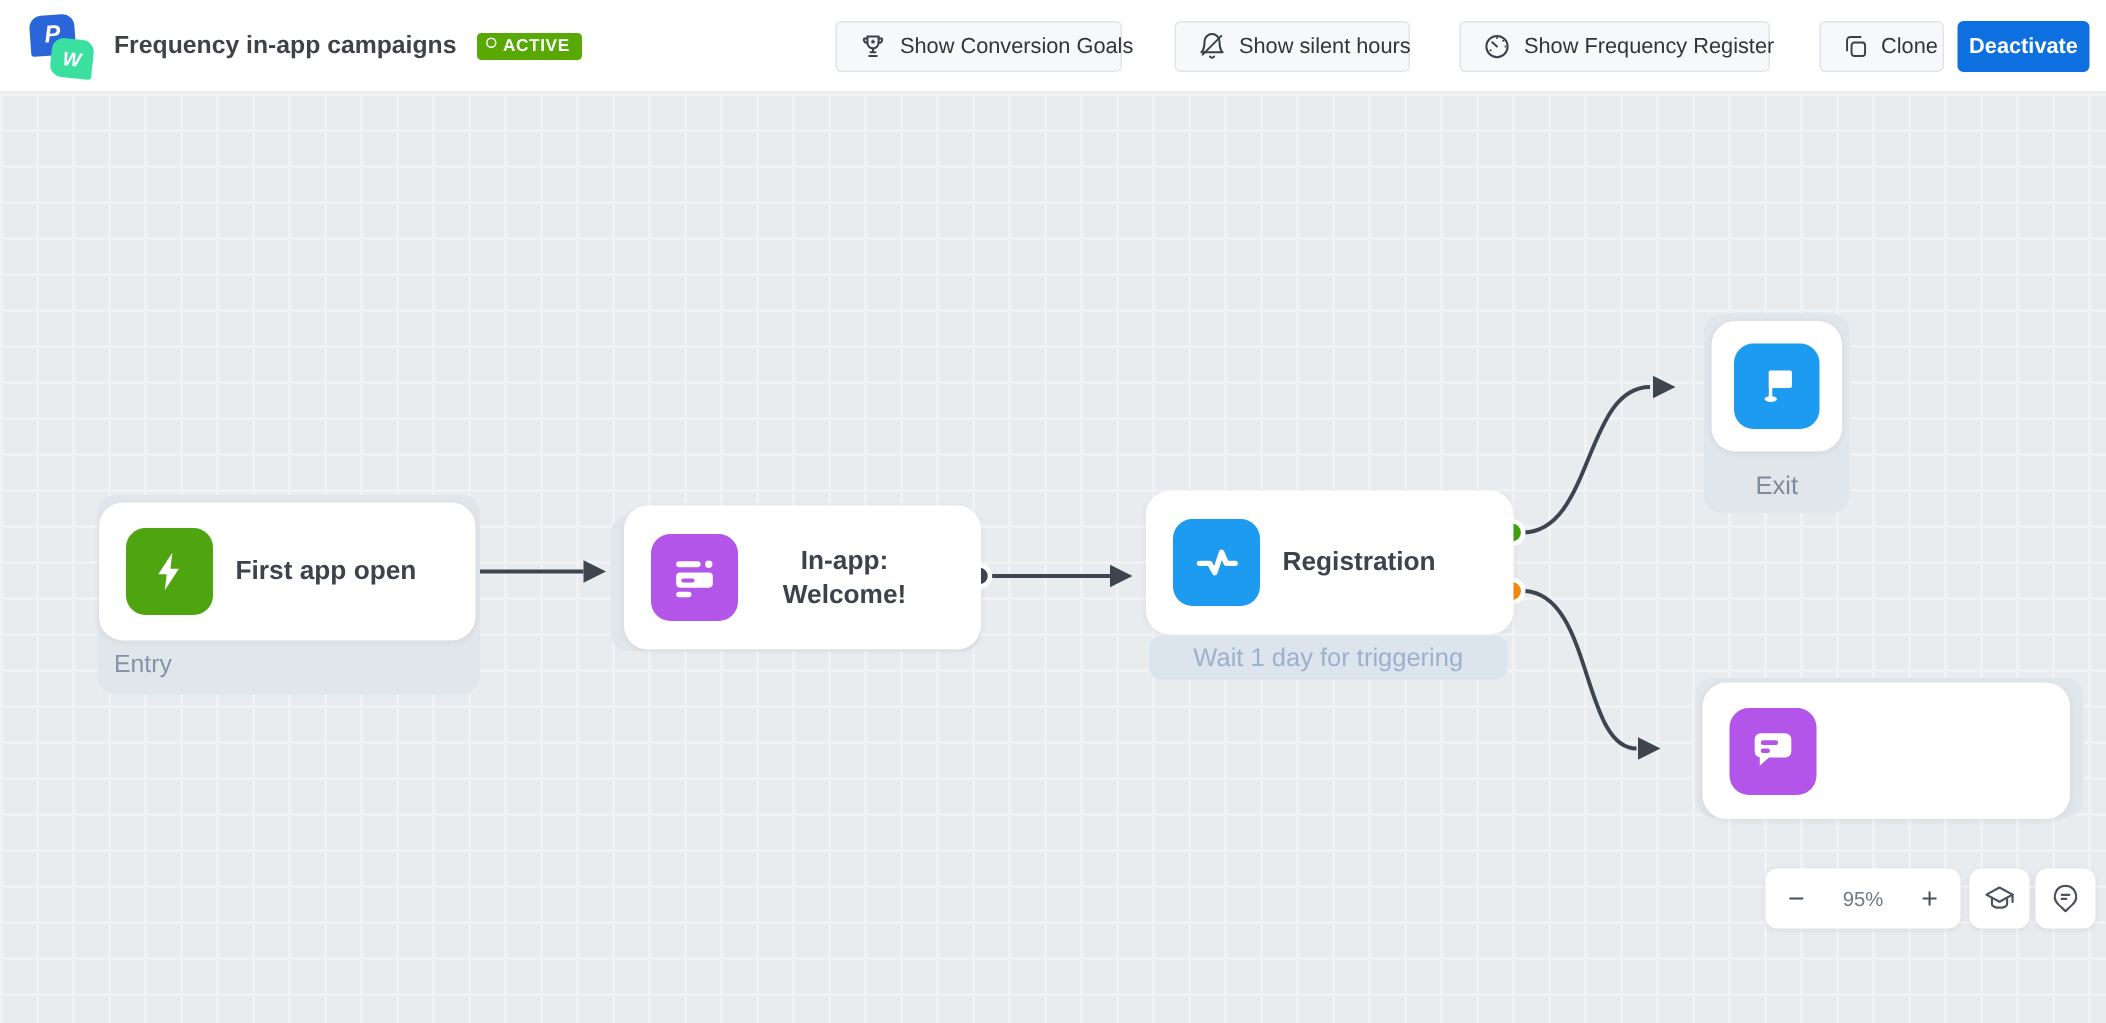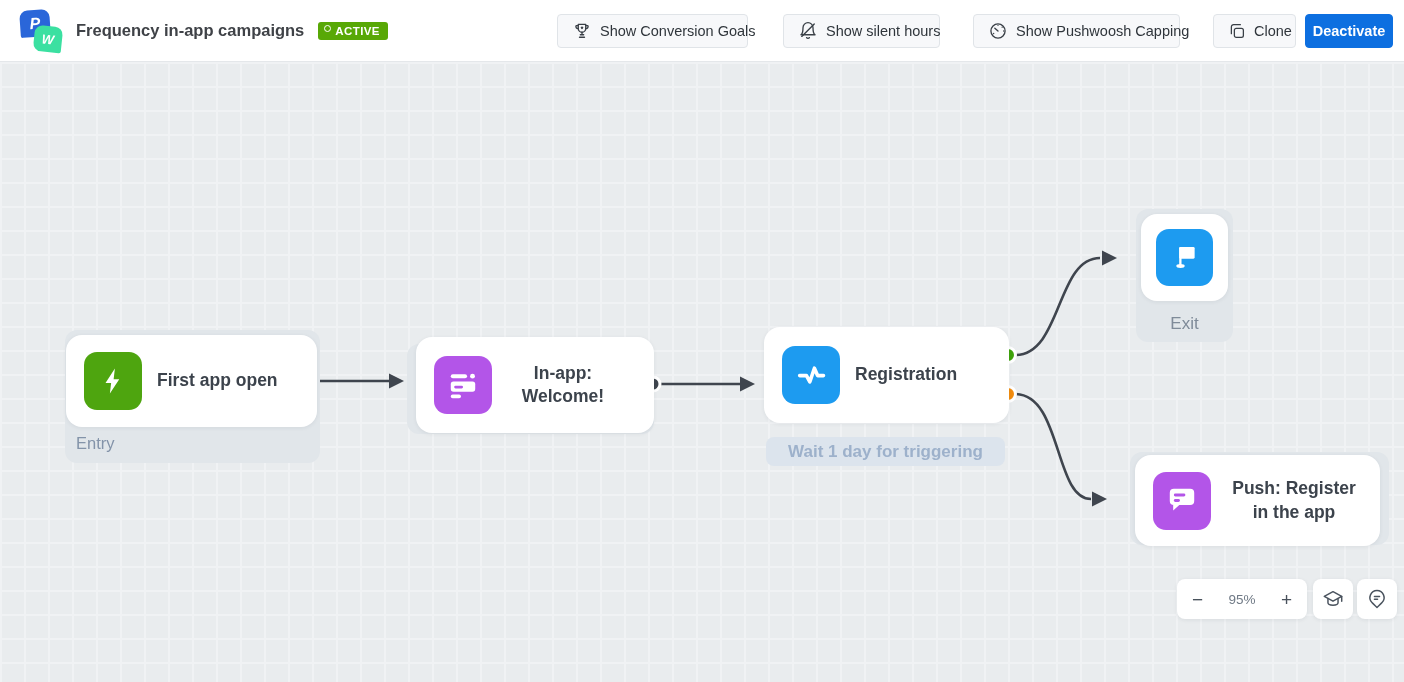--- a/index.html
+++ b/index.html
@@ -109,21 +109,21 @@
       </svg>
       <span>Show Conversion Goals</span>
     </button>
 
     <button class="hbtn b-freq">
       <svg width="20" height="20" viewBox="0 0 24 24" fill="none" stroke="#3a4047" stroke-width="1.6" stroke-linecap="round" stroke-linejoin="round">
         <circle cx="12" cy="12" r="8.5"></circle>
         <path d="M12 12L8.2 8.6"></path>
         <path d="M12 5.2v.01M17 7.4v.01M18.8 12v.01M6.8 15l-.01.01"></path>
       </svg>
-      <span>Show Pushwoosh Capping</span>
+      <span>Show Frequency Register</span>
     </button>
 
     <button class="hbtn b-clone">
       <svg width="18" height="18" viewBox="0 0 24 24" fill="none" stroke="#3a4047" stroke-width="1.7" stroke-linecap="round" stroke-linejoin="round">
         <rect x="8.5" y="8.5" width="12" height="12" rx="2.5"></rect>
         <path d="M4.5 15.5v-9a3 3 0 0 1 3-3h9"></path>
       </svg>
       <span>Clone</span>
     </button>
 
@@ -181,21 +181,21 @@
     </div>
 
     <div class="card" style="left:764px; top:265px; width:245px; height:96px;">
       <div class="nicon" style="background:#1d9bf0;">
         <svg width="34" height="34" viewBox="0 0 30 30" fill="none" stroke="#ffffff" stroke-width="3.2" stroke-linecap="round" stroke-linejoin="round">
           <path d="M5 15.5h6l3 5.5 4-12 2.8 6.5H26"></path>
         </svg>
       </div>
       <div class="ntitle">Registration</div>
     </div>
-    <div class="pill" style="left:766px; top:375px; width:239px; height:29px;font-weight:bold;">Wait 1 day for triggering</div>
+    <div class="pill" style="left:766px; top:362px; width:239px; height:29px;">Wait 1 day for triggering</div>
 
     <div class="wrap" style="left:1136px; top:147px; width:97px; height:133px;"></div>
     <div class="card" style="left:1141px; top:152px; width:87px; height:87px; padding:0; align-items:center; justify-content:center;">
       <div class="nicon" style="background:#1d9bf0; width:57px; height:57px;">
         <svg width="36" height="36" viewBox="0 0 56 56">
           <rect x="19" y="11" width="24" height="18" rx="2" fill="#ffffff"></rect>
           <rect x="19" y="11" width="3.6" height="29" rx="1.8" fill="#ffffff"></rect>
           <ellipse cx="21" cy="40.5" rx="6.5" ry="3" fill="#ffffff"></ellipse>
         </svg>
       </div>
@@ -204,21 +204,20 @@
 
     <div class="wrap" style="left:1130px; top:390px; width:259px; height:93px;"></div>
     <div class="card" style="left:1135px; top:393px; width:245px; height:91px;">
       <div class="nicon" style="background:#b355e8;">
         <svg width="38" height="38" viewBox="0 0 56 56">
           <path d="M16 10h24a6 6 0 0 1 6 6v12a6 6 0 0 1-6 6H24l-9 8v-8h1a6 6 0 0 1-6-6V16a6 6 0 0 1 6-6z" fill="#ffffff"></path>
           <rect x="16" y="17" width="17" height="4.5" rx="2.2" fill="#b355e8"></rect>
           <rect x="16" y="25" width="9" height="4.5" rx="2.2" fill="#b355e8"></rect>
         </svg>
       </div>
-      <div class="ntitle" style="width:150px;">Push: Register in the app</div>
     </div>
   </div>
 
   <div class="zoombar">
     <span class="zbtn">−</span>
     <span class="zlevel">95%</span>
     <span class="zbtn">+</span>
   </div>
 
   <div class="sqbtn" style="left:1313px;">

